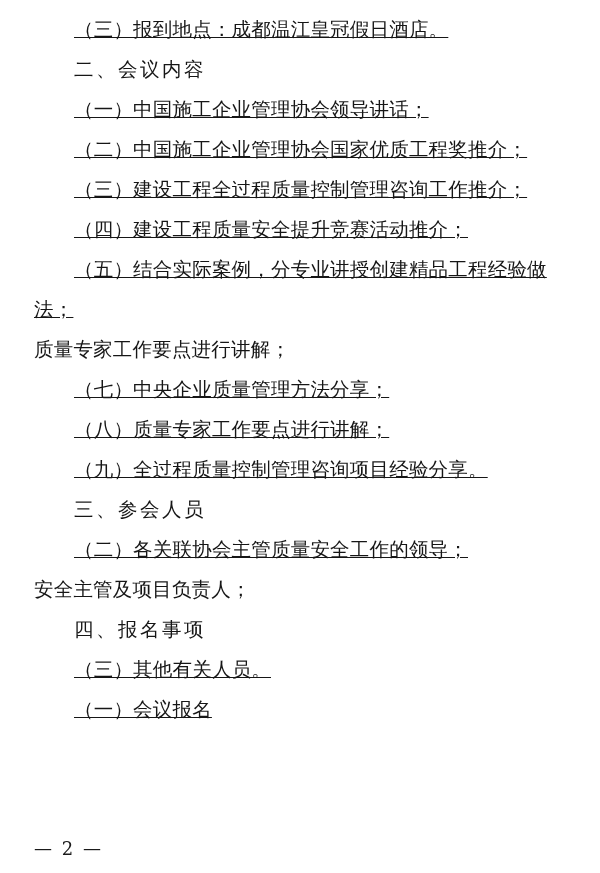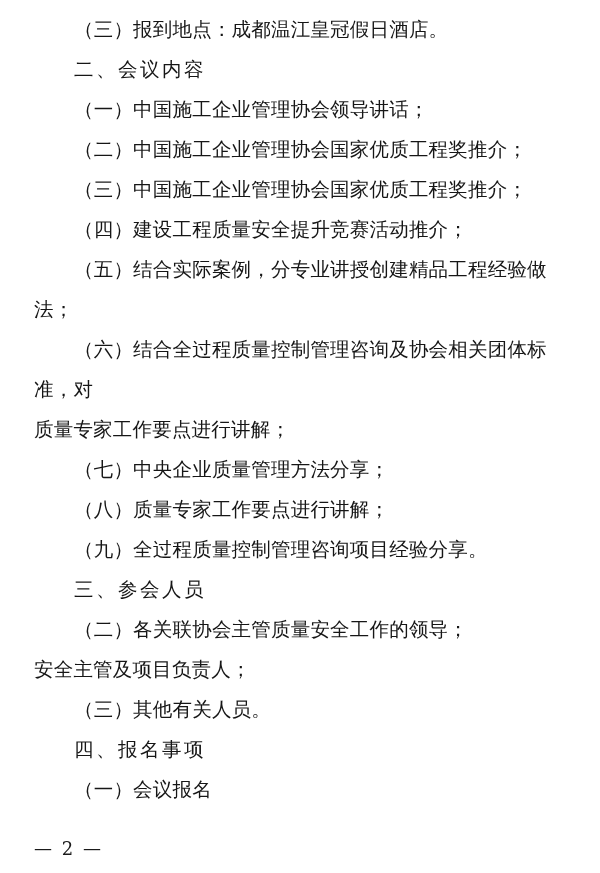--- a/index.html
+++ b/index.html
@@ -24,20 +24,21 @@
   }
   .line {
     font-size: 19.5px;
     line-height: 40px;
     letter-spacing: 0.2px;
     white-space: pre-wrap;
     color: #161616;
   }
   .indent {
     text-indent: 40px;
+    text-decoration: underline;
   }
   .indent-head {
     text-indent: 40px;
     font-weight: normal;
     letter-spacing: 2.5px;
   }
   .noindent {
     text-indent: 0;
   }
   .footer {
@@ -52,29 +53,28 @@
 </style>
 </head>
 <body>
 
 <div class="page">
 
   <div class="line indent">（三）报到地点：成都温江皇冠假日酒店。</div>
   <div class="line indent-head">二、会议内容</div>
   <div class="line indent">（一）中国施工企业管理协会领导讲话；</div>
   <div class="line indent">（二）中国施工企业管理协会国家优质工程奖推介；</div>
-  <div class="line indent">（三）中国施工企业管理协会国家优质工程奖推介；</div>
+  <div class="line indent">（三）建设工程全过程质量控制管理咨询工作推介；</div>
   <div class="line indent">（四）建设工程质量安全提升竞赛活动推介；</div>
   <div class="line indent">（五）结合实际案例，分专业讲授创建精品工程经验做法；</div>
-  <div class="line indent">（六）结合全过程质量控制管理咨询及协会相关团体标准，对</div>
   <div class="line noindent">质量专家工作要点进行讲解；</div>
   <div class="line indent">（七）中央企业质量管理方法分享；</div>
   <div class="line indent">（八）质量专家工作要点进行讲解；</div>
   <div class="line indent">（九）全过程质量控制管理咨询项目经验分享。</div>
   <div class="line indent-head">三、参会人员</div>
   <div class="line indent">（二）各关联协会主管质量安全工作的领导；</div>
   <div class="line noindent">安全主管及项目负责人；</div>
+  <div class="line indent-head">四、报名事项</div>
   <div class="line indent">（三）其他有关人员。</div>
-  <div class="line indent-head">四、报名事项</div>
   <div class="line indent">（一）会议报名</div>
 
   <div class="footer">— 2 —</div>
 </div>
 
 </body></html>

